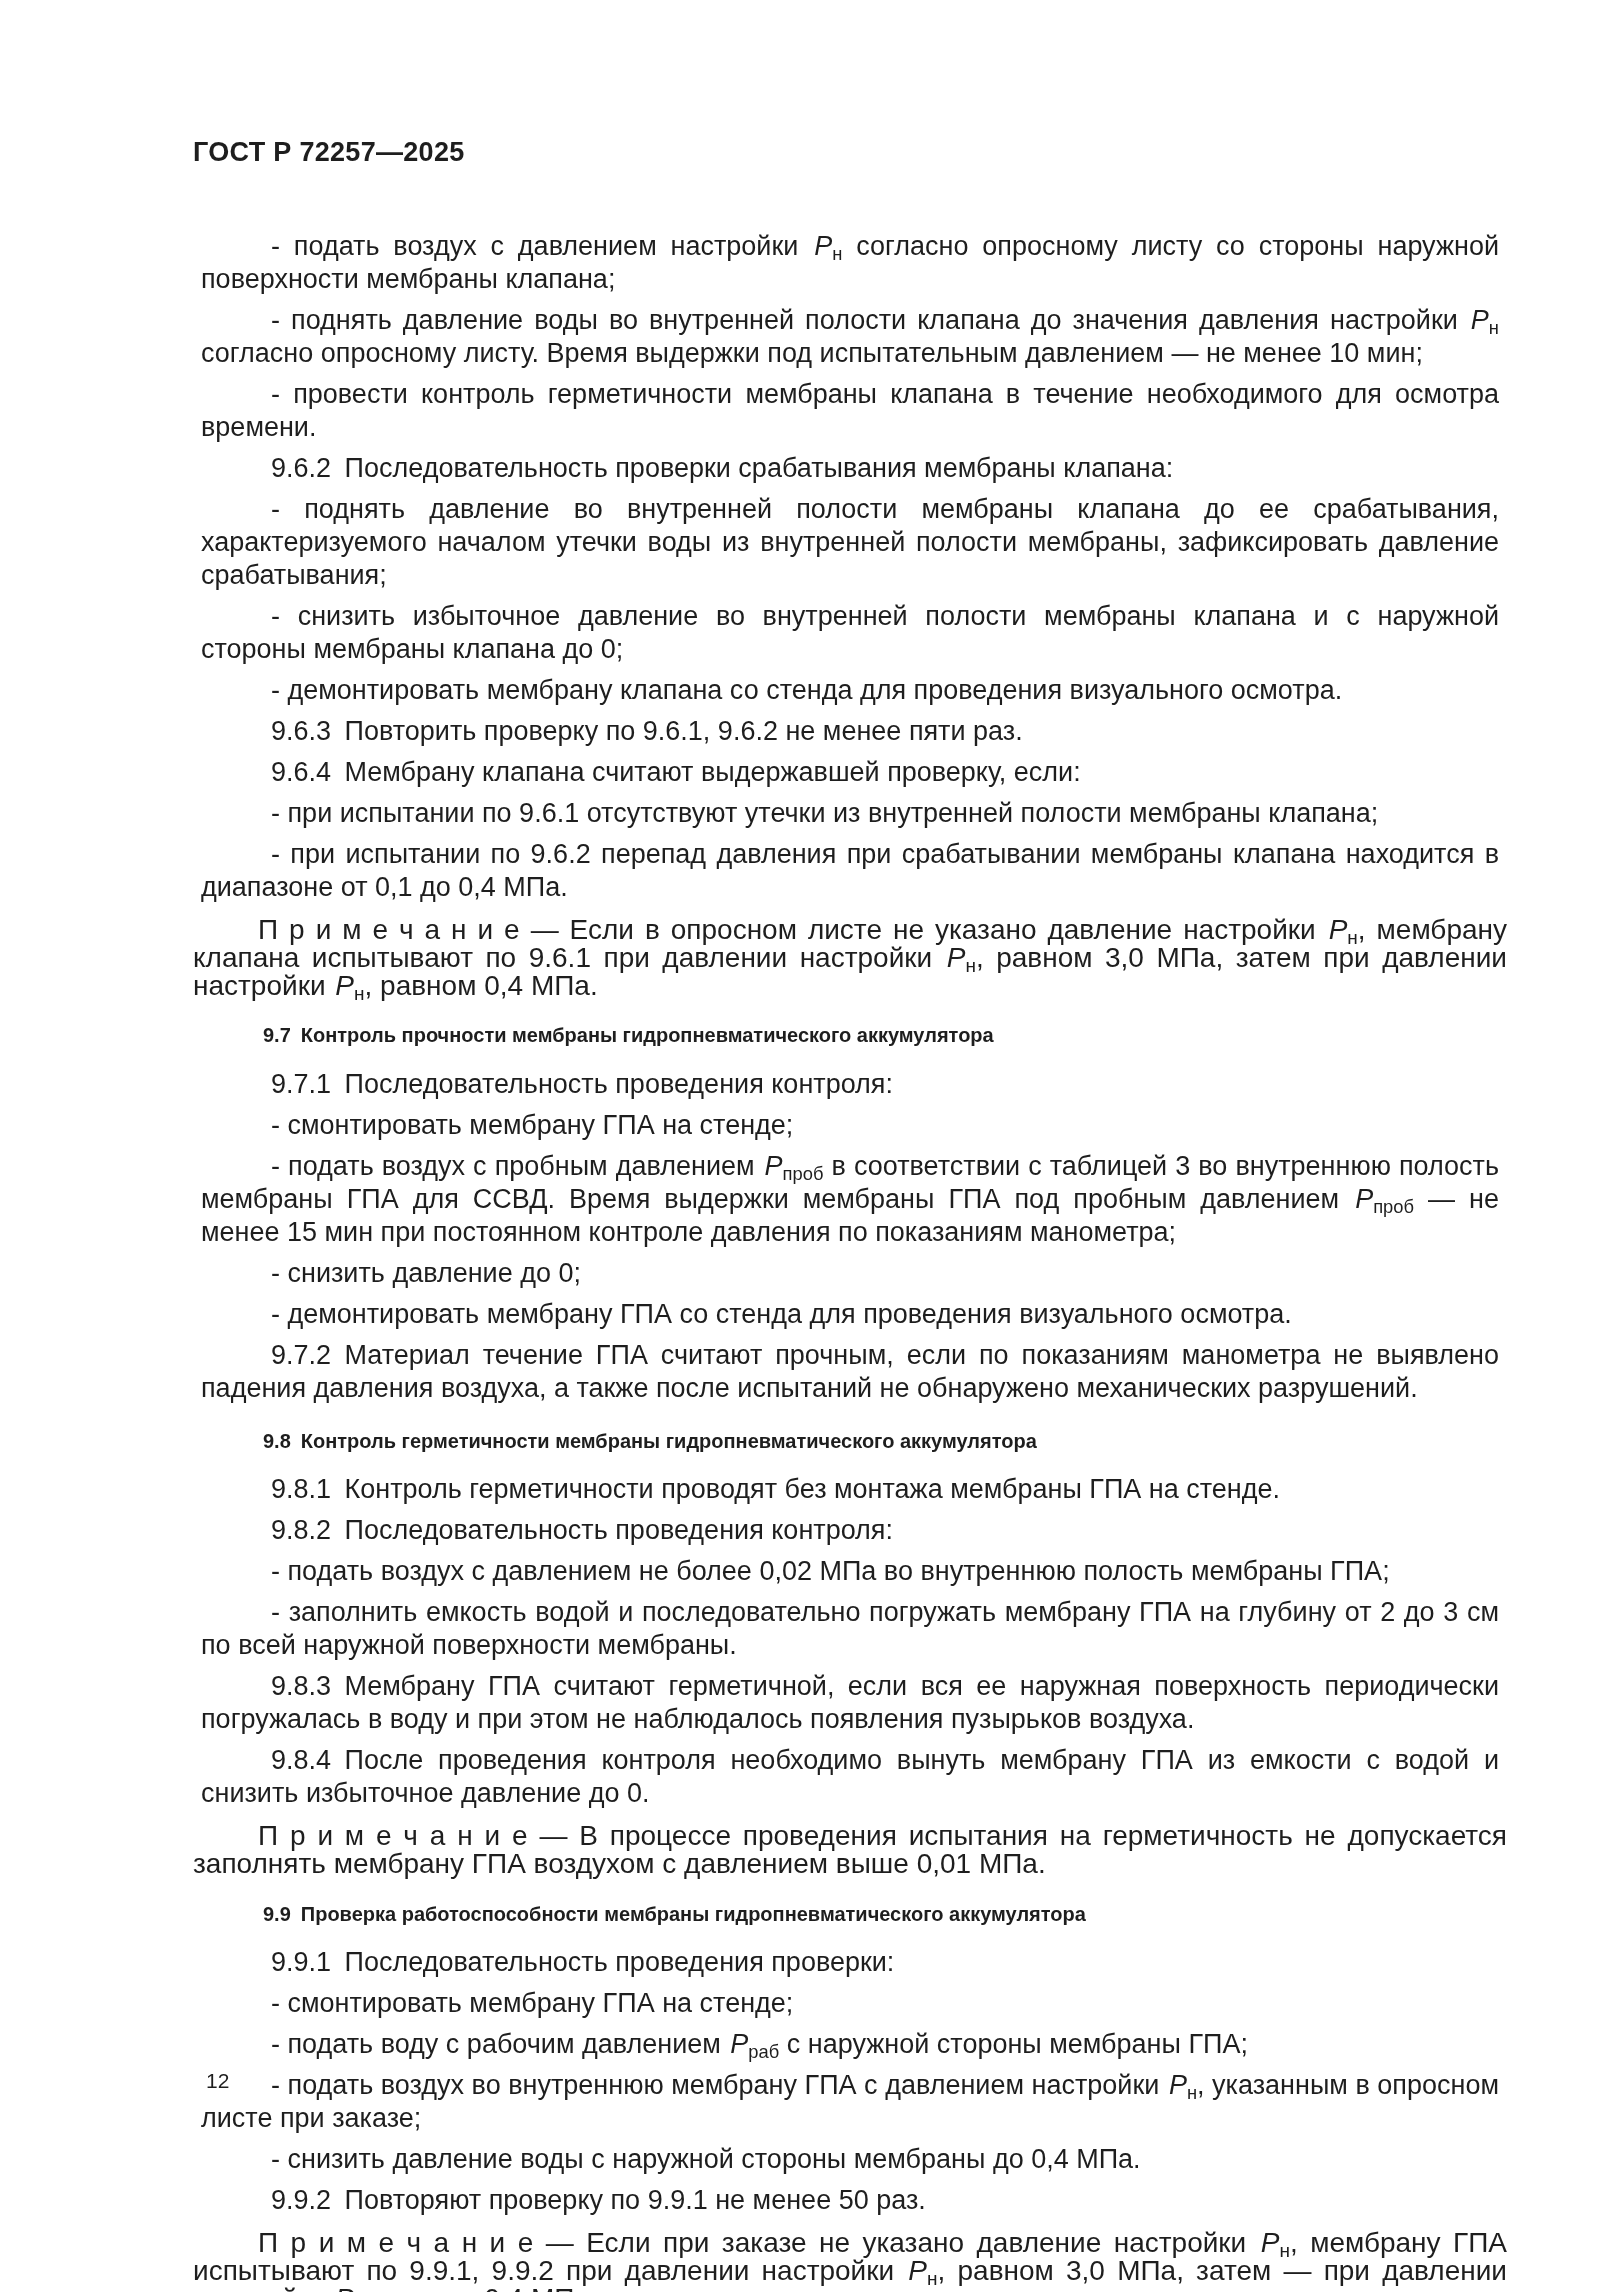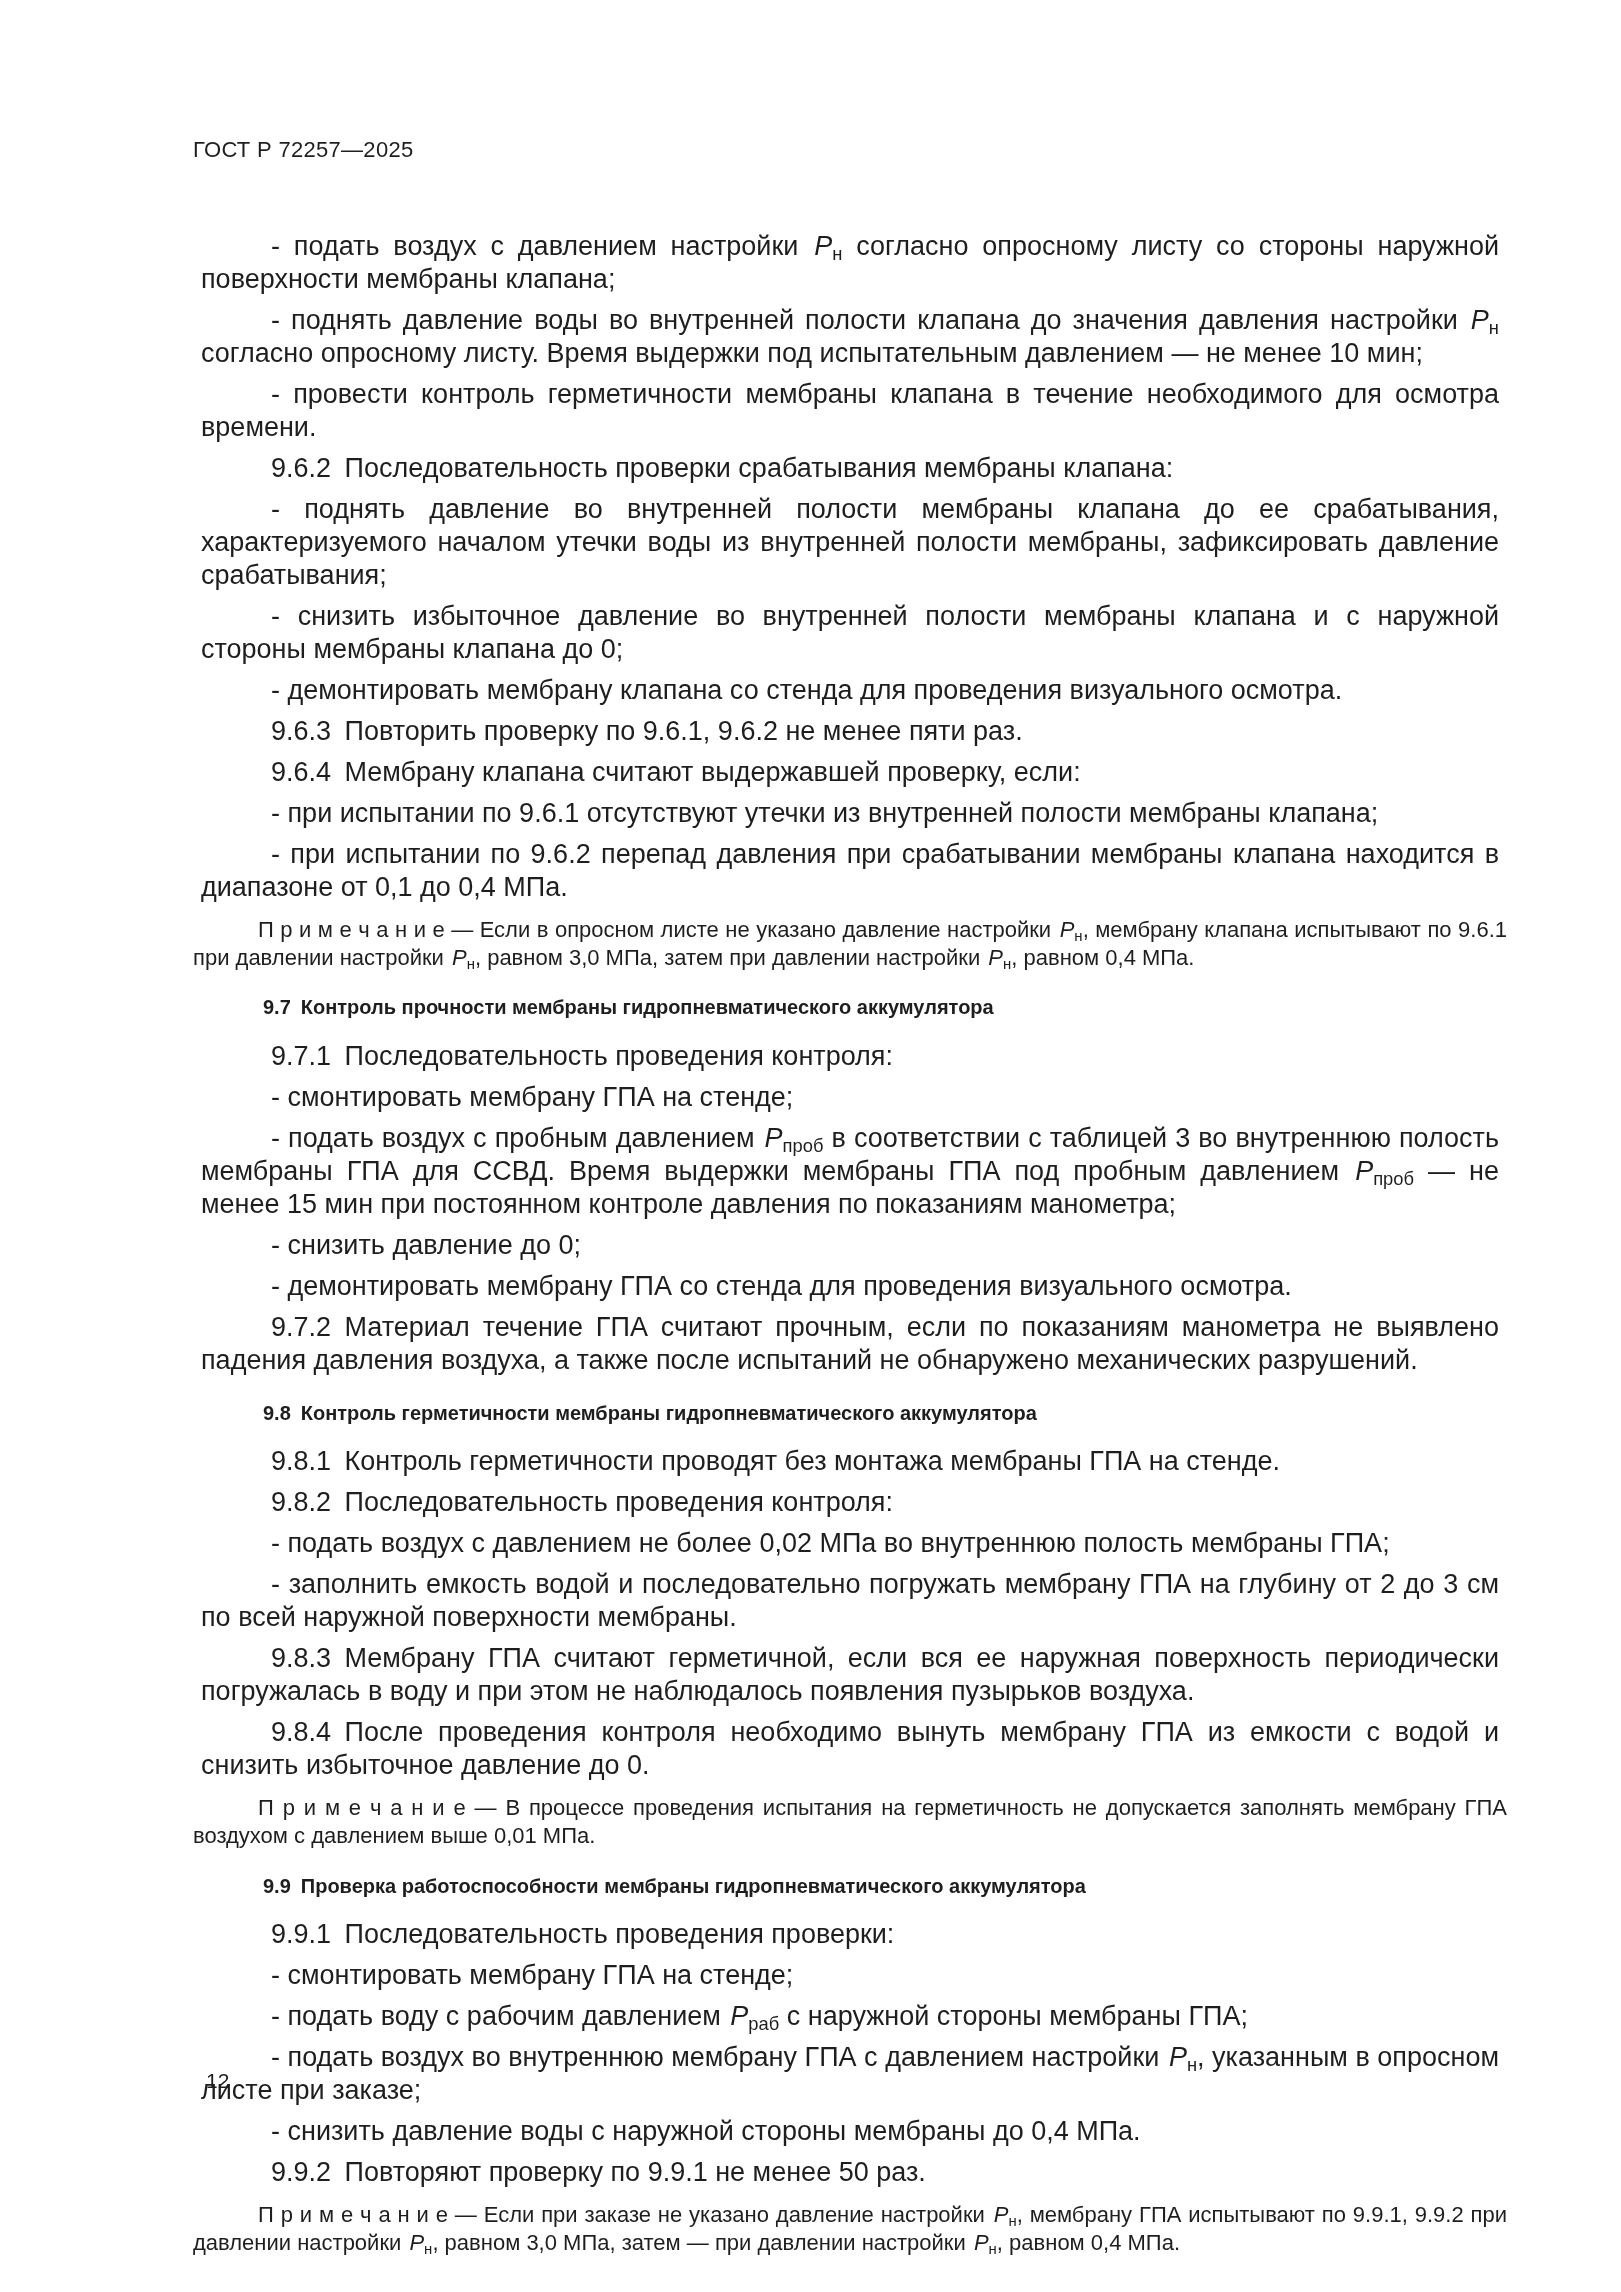--- a/index.html
+++ b/index.html
@@ -14,22 +14,22 @@
     margin: 0 auto;
     background: #ffffff;
     color: #1e1e1e;
     font-family: "Liberation Sans", "DejaVu Sans", sans-serif;
     overflow: hidden;
   }
   .doc-header {
     position: absolute;
     left: 193px;
     top: 137px;
-    font-size: 22px;
-    font-weight: normal;
+    font-size: 27px;
+    font-weight: bold;
     letter-spacing: 0.3px;
     white-space: nowrap;
   }
   .content {
     position: absolute;
     left: 193px;
     top: 222px;
     width: 1314px;
   }
   .content p.para {
@@ -42,21 +42,21 @@
   .content h2.heading {
     margin: 19.6px 0 15.7px 0;
     font-size: 20px;
     line-height: 33px;
     font-weight: bold;
     text-align: left;
     text-indent: 70px;
   }
   .content p.note {
     margin: 11.8px 0 15.7px 0;
-    font-size: 22px;
+    font-size: 28px;
     line-height: 28px;
     text-align: justify;
     text-indent: 65px;
   }
   .content i.pvar {
     font-style: italic;
     padding-left: 2px;
   }
   .content sub {
     font-size: 0.68em;

